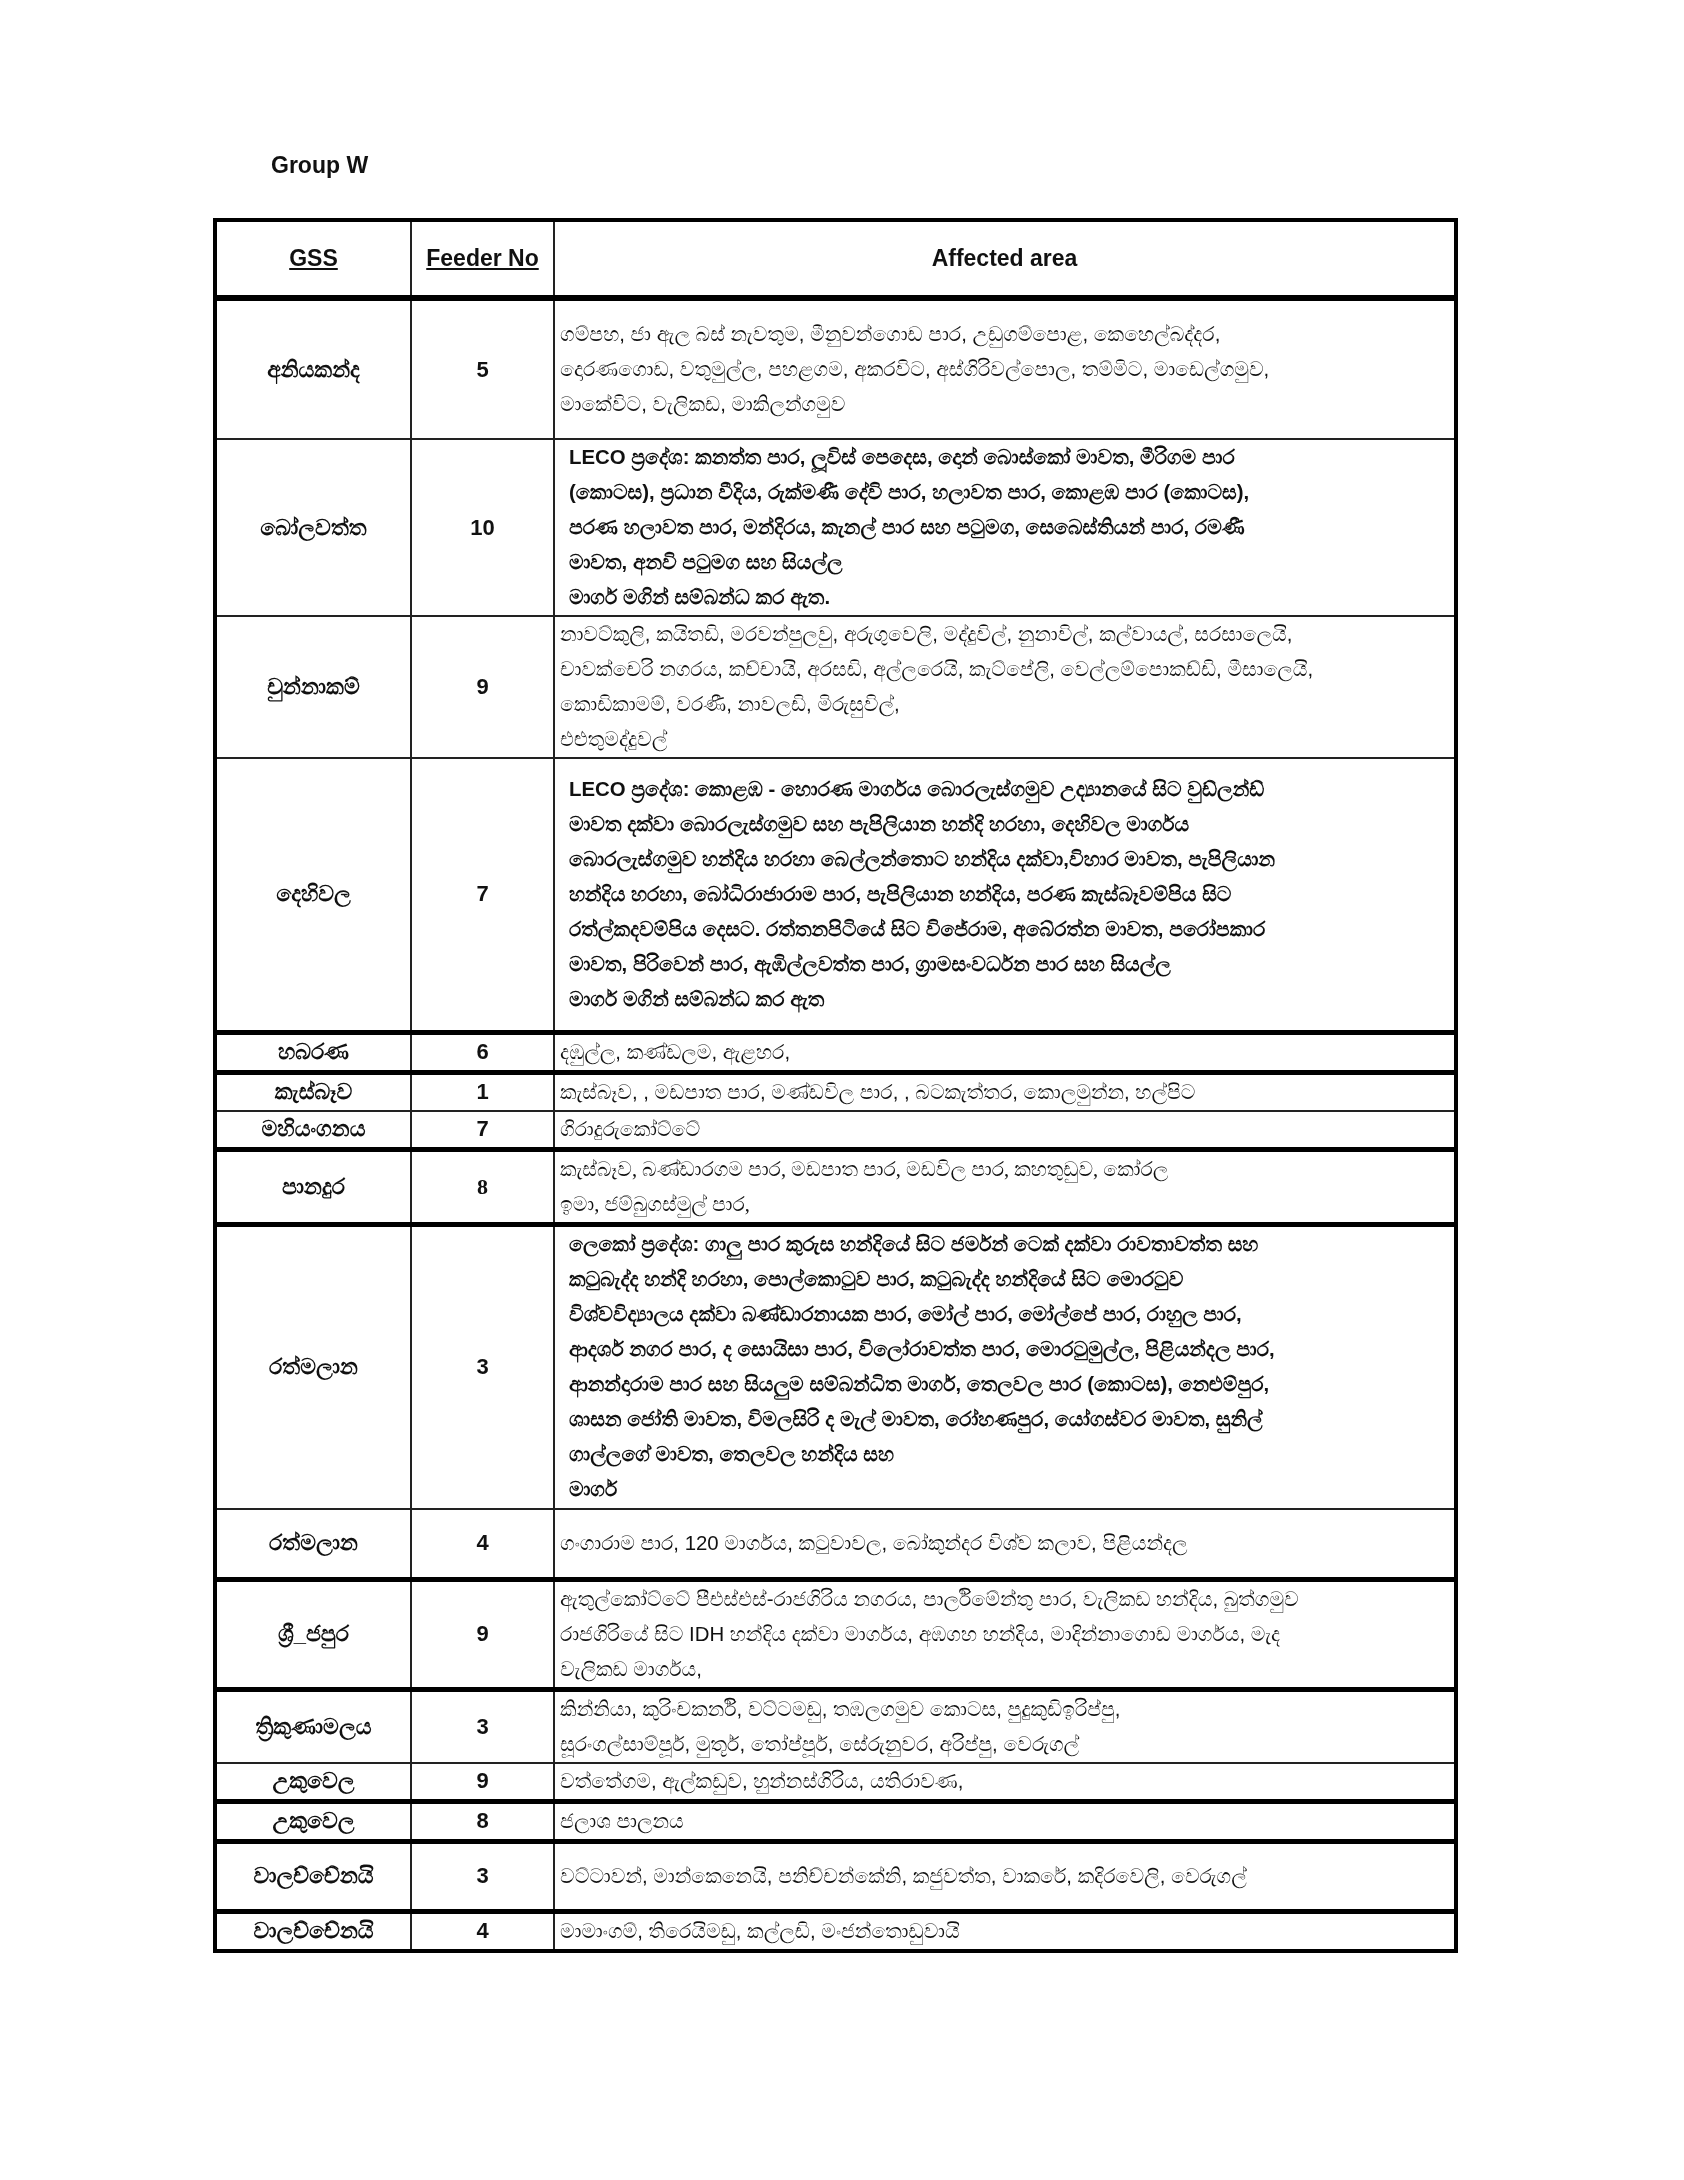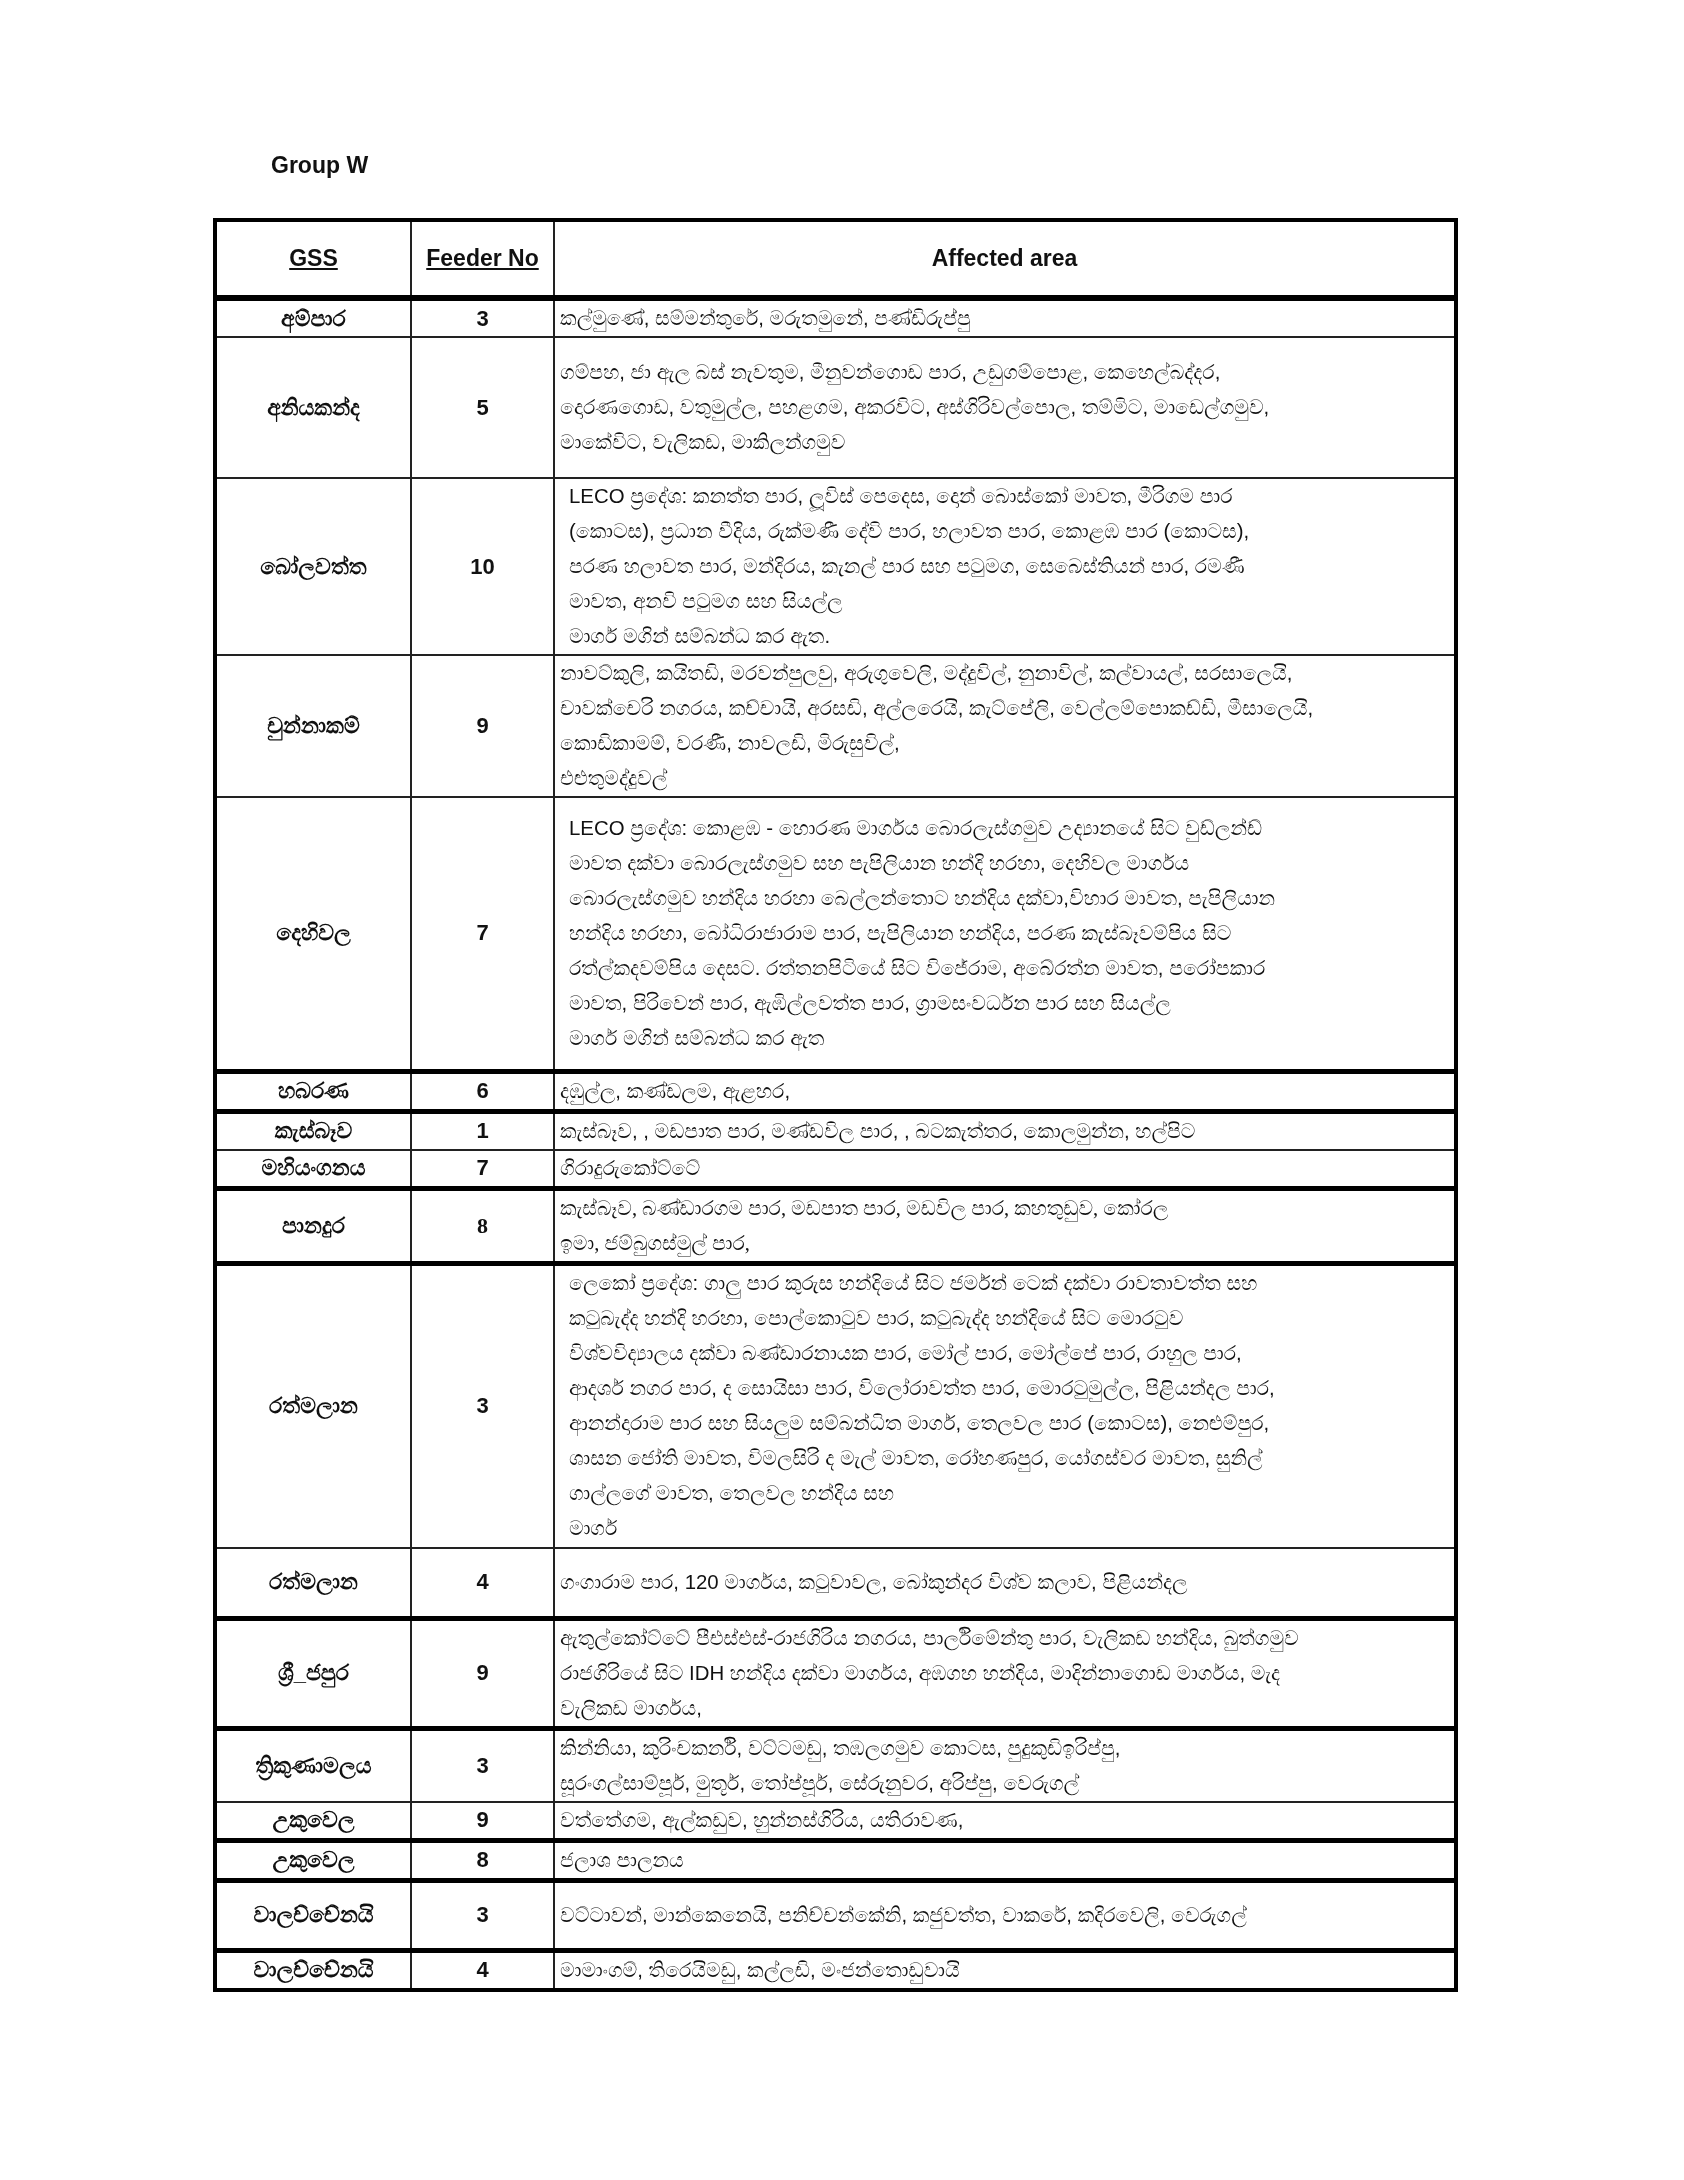--- a/index.html
+++ b/index.html
@@ -10,21 +10,21 @@
   table.sched col.c-feed { width: 143px; }
   table.sched col.c-area { width: auto; }
   table.sched th, table.sched td { border: 2.6px solid #222; padding: 0 5.1px; vertical-align: middle; }
   table.sched thead tr { height: 78px; }
   table.sched thead th { font-size: 23px; font-weight: bold; border-bottom: 6.8px solid #000; }
   th.h-gss, th.h-feed { vertical-align: bottom; padding-bottom: 6.8px; text-align: center; text-decoration: underline; }
   th.h-area { vertical-align: middle; text-align: center; padding-bottom: 15.3px; }
   td.gss { text-align: center; font-size: 22px; font-weight: bold; }
   td.feeder { text-align: center; font-size: 22px; font-weight: bold; }
   td.area { font-size: 20.4px; line-height: 35px; text-align: left; }
-  td.area.bold { font-weight: normal; line-height: 35px; padding-left: 14px; }
+  td.area.bold { font-weight: bold; line-height: 35px; padding-left: 14px; }
   td.area .line { display: block; white-space: nowrap; overflow: hidden; }
   tr.thick-top td { border-top: 5.1px solid #000; }
 </style>
 </head>
 <body>
 
 <div class="group-title">Group W</div>
 
 <table class="sched">
   <colgroup>
@@ -33,27 +33,20 @@
       <col class="c-area">
   </colgroup>
   <thead>
     <tr>
       <th class="h-gss">GSS</th>
       <th class="h-feed">Feeder No</th>
       <th class="h-area">Affected area</th>
     </tr>
   </thead>
   <tbody id="rows">
-      <tr class="thick-top" style="height: 35px;">
-        <td class="gss">අම්පාර</td>
-        <td class="feeder">3</td>
-        <td class="area">
-          <span class="line">කල්මුණේ, සම්මන්තුරේ, මරුතමුනේ, පණ්ඩිරුප්පු</span>
-        </td>
-      </tr>
       <tr style="height: 141px;">
         <td class="gss">අනියකන්ද</td>
         <td class="feeder">5</td>
         <td class="area">
           <span class="line">ගම්පහ, ජා ඇල බස් නැවතුම, මීනුවන්ගොඩ පාර, උඩුගම්පොළ, කෙහෙල්බද්දර,</span>
           <span class="line">දොරණගොඩ, වතුමුල්ල, පහළගම, අකරවිට, අස්ගිරිවල්පොල, තම්මිට, මාඩෙල්ගමුව,</span>
           <span class="line">මාකේවිට, වැලිකඩ, මාකිලන්ගමුව</span>
         </td>
       </tr>
       <tr style="height: 175px;">

